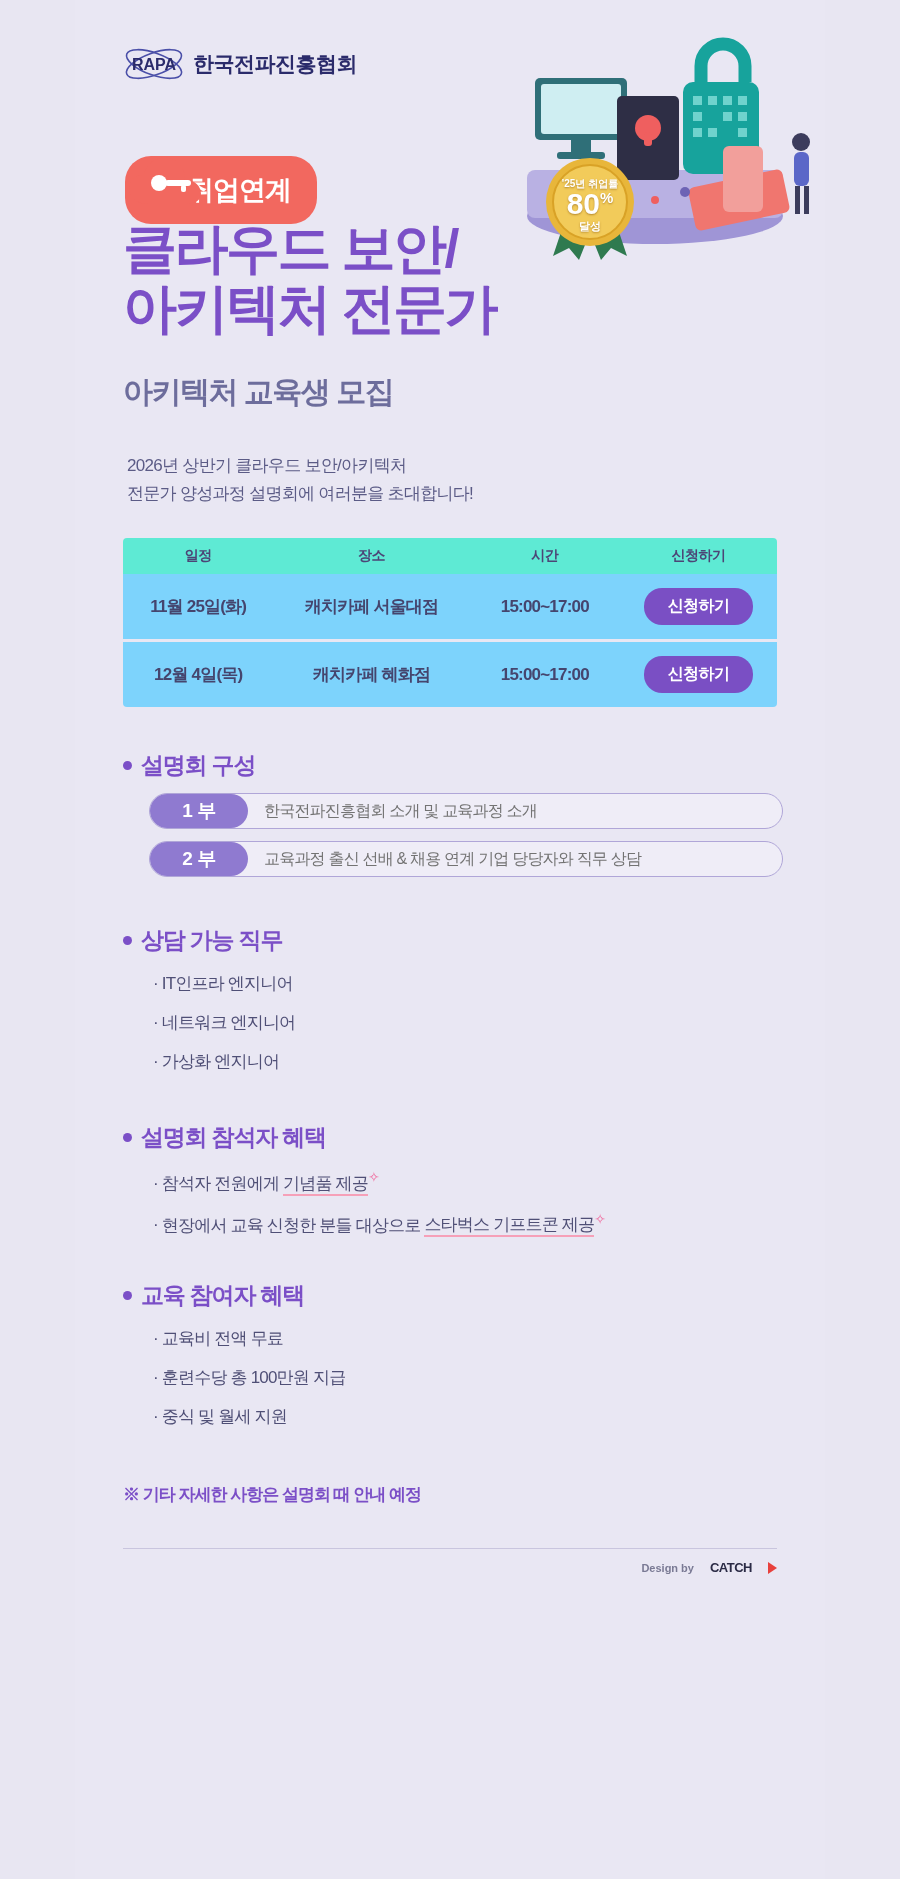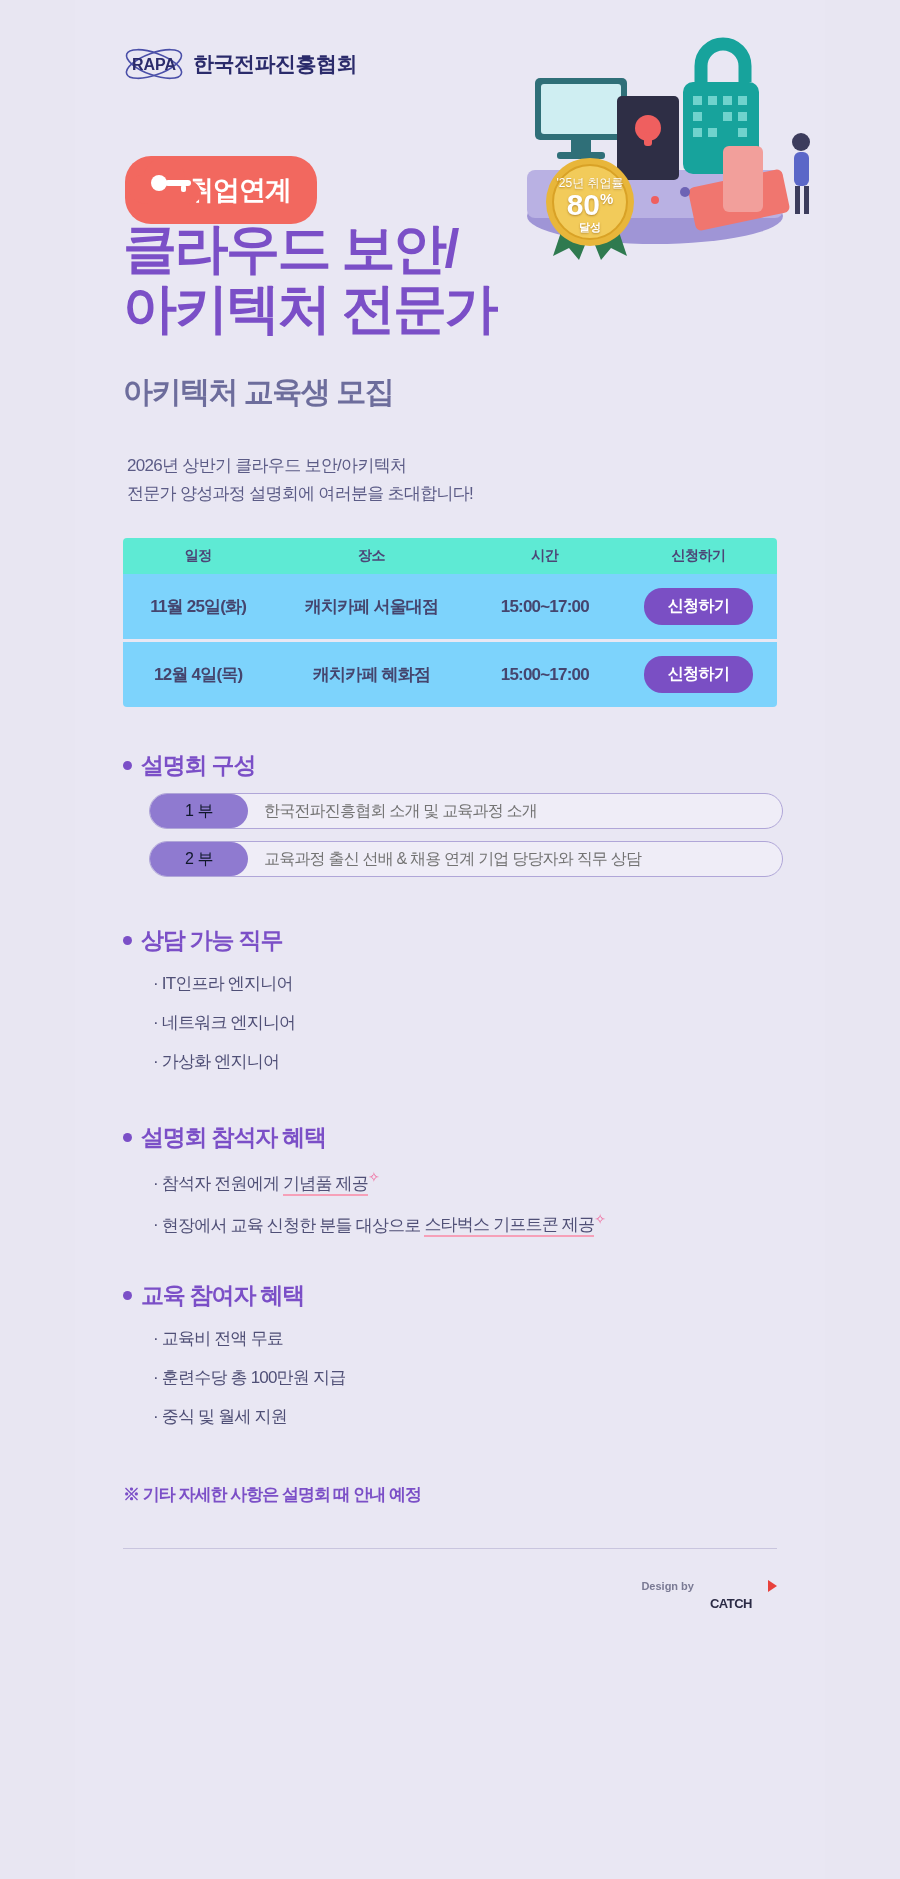--- a/index.html
+++ b/index.html
@@ -63,21 +63,21 @@
   .seal .seal-text {
     position: absolute;
     inset: 0;
     display: flex;
     flex-direction: column;
     align-items: center;
     justify-content: center;
     color: #fff;
     text-shadow: 0 1px 2px rgba(120,70,0,.5);
   }
-  .seal .s-top { font-size: 12px; font-weight: normal; margin-bottom: -2px;}
+  .seal .s-top { font-size: 10px; font-weight: bold; margin-bottom: -2px;}
   .seal .s-mid { font-size: 30px; font-weight: bold; line-height: 1; }
   .seal .s-mid sup { font-size: 15px; }
   .seal .s-bot { font-size: 11px; font-weight: bold; }
 
   
   .tag-pill {
     position: absolute;
     top: 156px;
     left: 50px;
     display: flex;
@@ -206,24 +206,24 @@
     height: 36px;
     border: 1.6px solid #b0a6d8;
     border-radius: 18px;
     background: #efedf7;
   }
   .part-label {
     width: 98px;
     height: 100%;
     flex: none;
     background: #8f7ad0;
-    color: #0f172a;
+    color: #ffffff;
     border-radius: 18px;
-    font-size: 16px;
-    font-weight: normal;
+    font-size: 19px;
+    font-weight: bold;
     display: flex;
     align-items: center;
     justify-content: center;
     letter-spacing: -0.5px;
   }
   .part-text {
     padding-left: 16px;
     font-size: 16px;
     color: #737373;
     letter-spacing: -0.8px;
@@ -273,21 +273,20 @@
     gap: 16px;
     font-size: 11px;
     color: #7a7a94;
     font-weight: bold;
   }
   .catch-logo {
     font-size: 13px;
     font-weight: bold;
     color: #2b2b45;
     letter-spacing: -0.5px;
-    margin-top: 36px;
   }
   .catch-arrow {
     display: inline-block;
     width: 0; height: 0;
     border-left: 9px solid #e8413c;
     border-top: 6px solid transparent;
     border-bottom: 6px solid transparent;
   }
 </style>
 </head>

